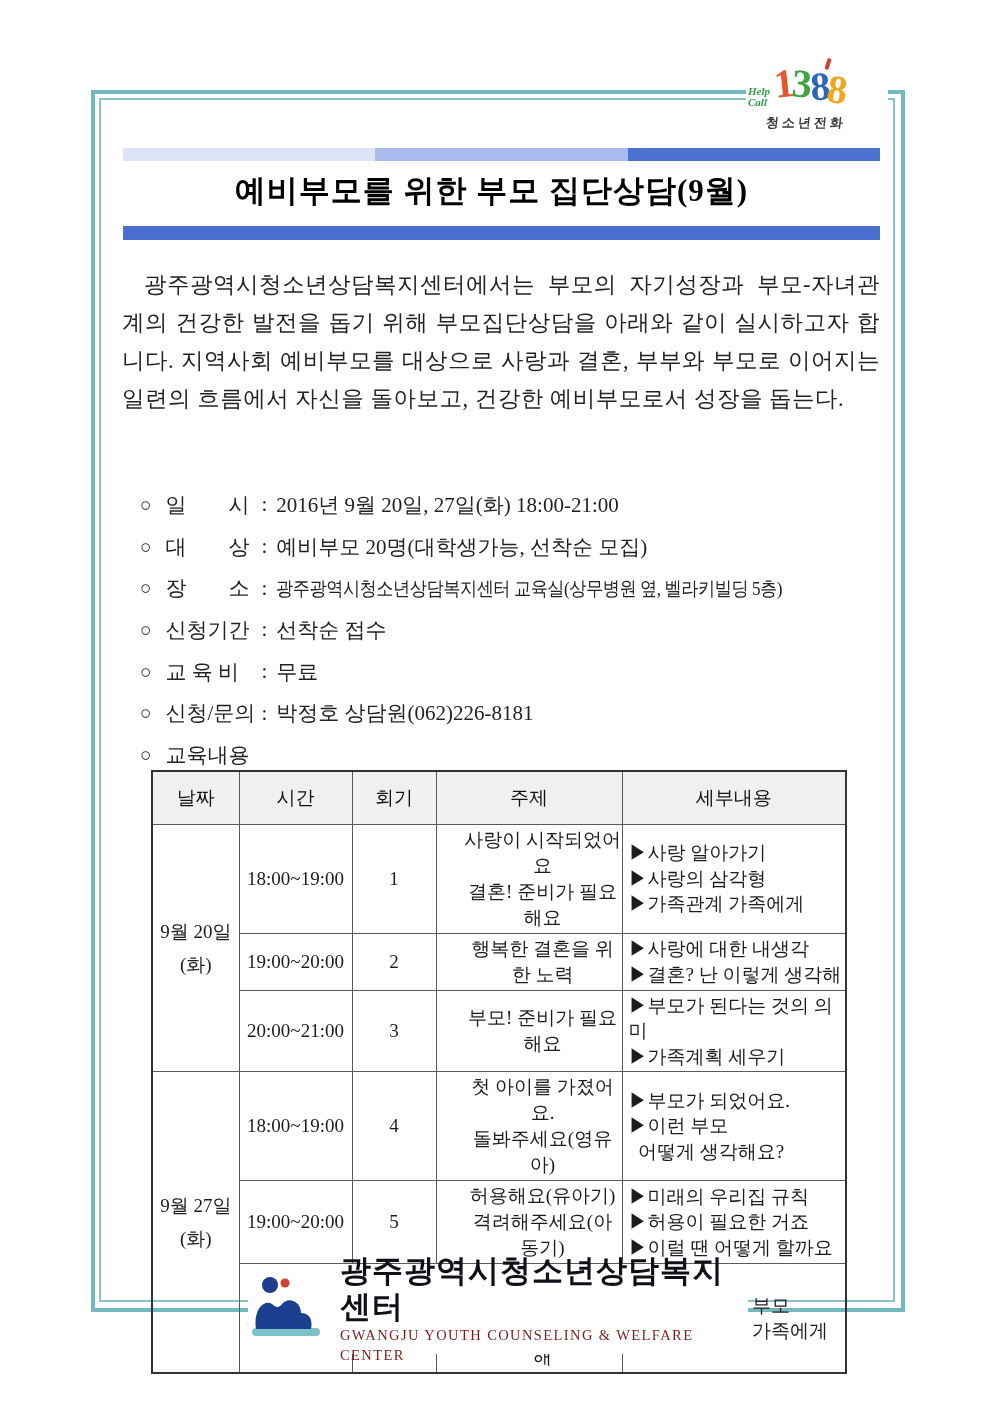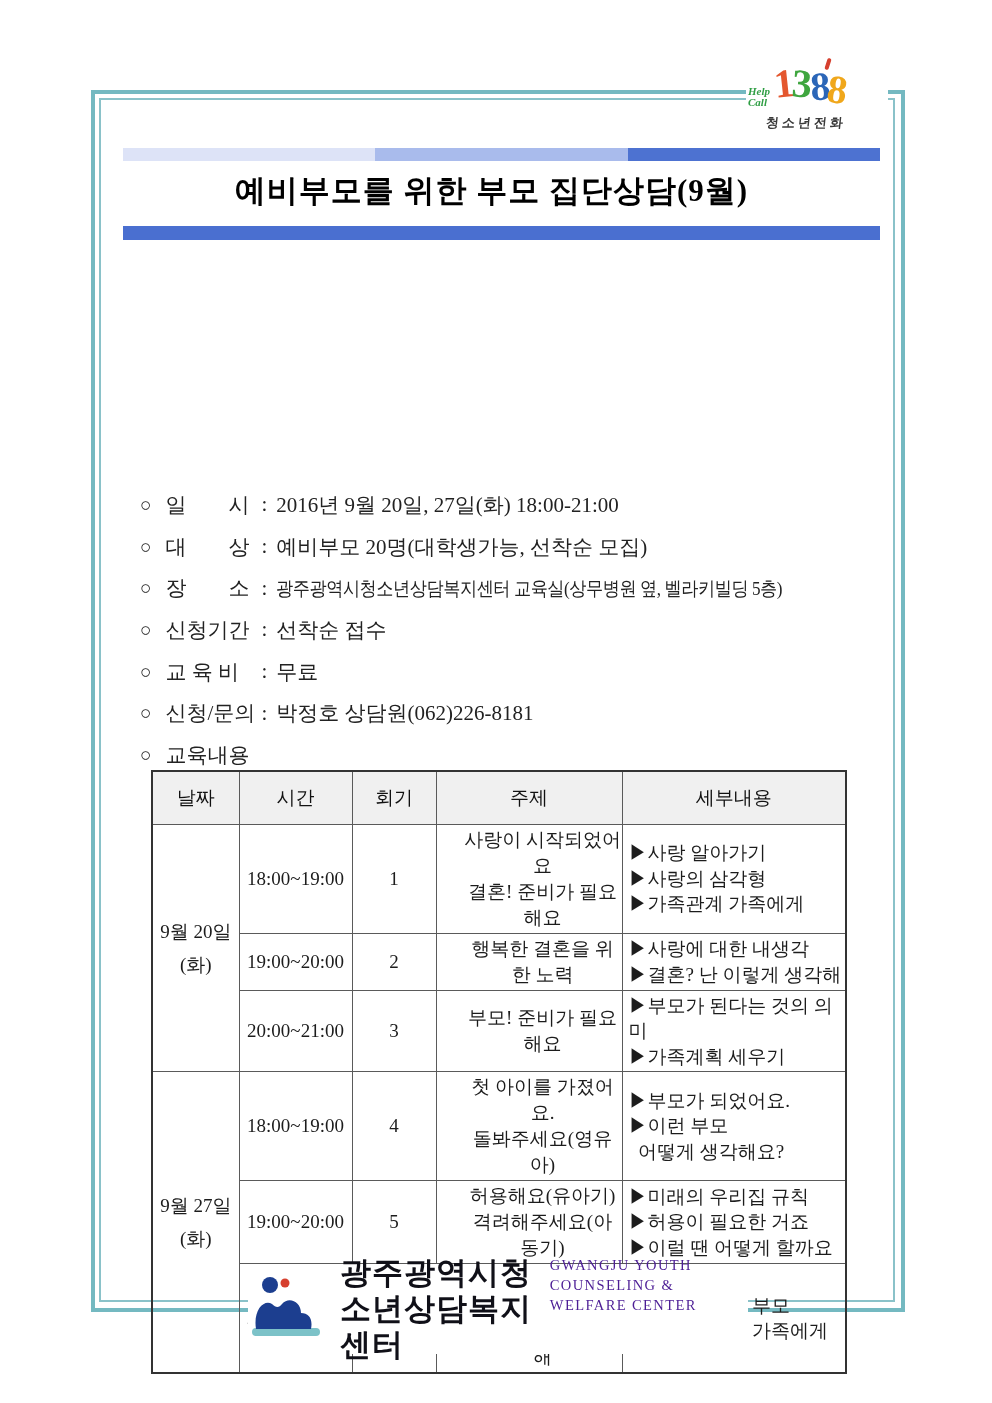--- a/index.html
+++ b/index.html
@@ -63,23 +63,23 @@
   .date-cell div{line-height:33px;}
   .topic-cell div{line-height:26px;padding-left:27px;}
   .det-cell{text-align:left;padding-left:6px;padding-right:2px;}
   .det-cell div{line-height:25.5px;white-space:pre-wrap;}
   .time-cell{letter-spacing:0px;}
 
   
   .footer-logo{position:absolute;left:248px;top:1264px;width:500px;height:90px;background:#fff;z-index:6;
     display:flex;align-items:center;justify-content:center;gap:14px;}
   .f-figure{flex:0 0 auto;}
-  .f-text{display:flex;flex-direction:row;align-items:flex-start;}
+  .f-text{display:flex;flex-direction:column;align-items:flex-start;}
   .f-ko{font-size:31px;font-weight:bold;color:#101018;letter-spacing:1px;line-height:36px;}
-  .f-en{font-size:14.5px;color:#4c1d95;letter-spacing:1.4px;line-height:20px;}
+  .f-en{font-size:14.5px;color:#7f1d1d;letter-spacing:1.4px;line-height:20px;}
 </style>
 </head>
 <body>
 
 <div class="page">
 
   <div class="frame-outer"></div>
   <div class="frame-inner"></div>
 
   <div class="logo-1388">
@@ -95,20 +95,21 @@
   </div>
 
   <div class="bar-top">
     <div class="seg1"></div>
     <div class="seg2"></div>
     <div class="seg3"></div>
   </div>
   <div class="doc-title">예비부모를 위한 부모 집단상담(9월)</div>
   <div class="bar-bottom"></div>
 
+  <div class="intro">광주광역시청소년상담복지센터에서는 부모의 자기성장과 부모-자녀관계의 건강한 발전을 돕기 위해 부모집단상담을 아래와 같이 실시하고자 합니다. 지역사회 예비부모를 대상으로 사랑과 결혼, 부부와 부모로 이어지는 일련의 흐름에서 자신을 돌아보고, 건강한 예비부모로서 성장을 돕는다.</div>
 
   <div class="notice">
     <div class="item-row">
       <span class="bullet">○</span>
       <span class="item-label">일        시</span>
       <span class="sep">:</span>
       <span class="item-value">2016년 9월 20일, 27일(화) 18:00-21:00</span>
     </div>
     <div class="item-row">
       <span class="bullet">○</span>

